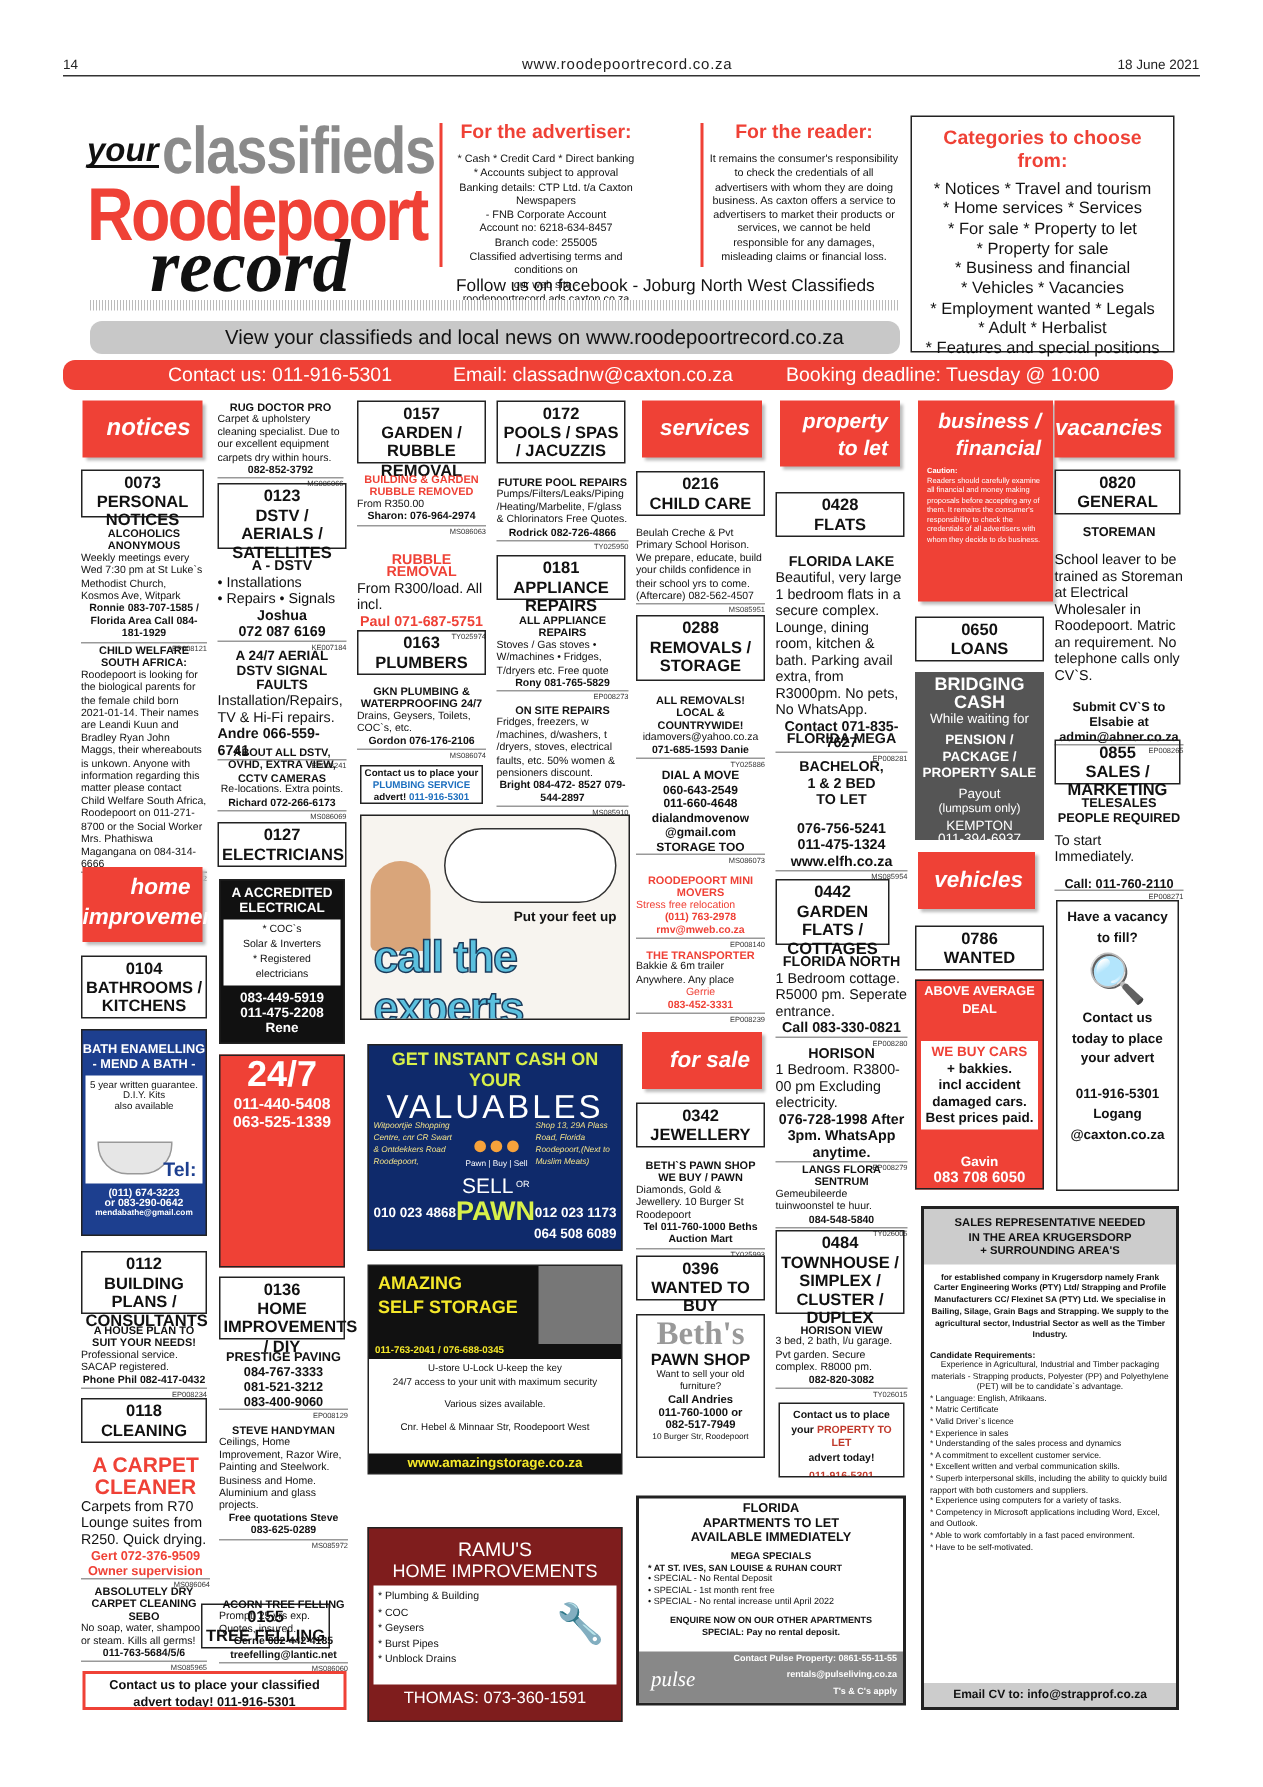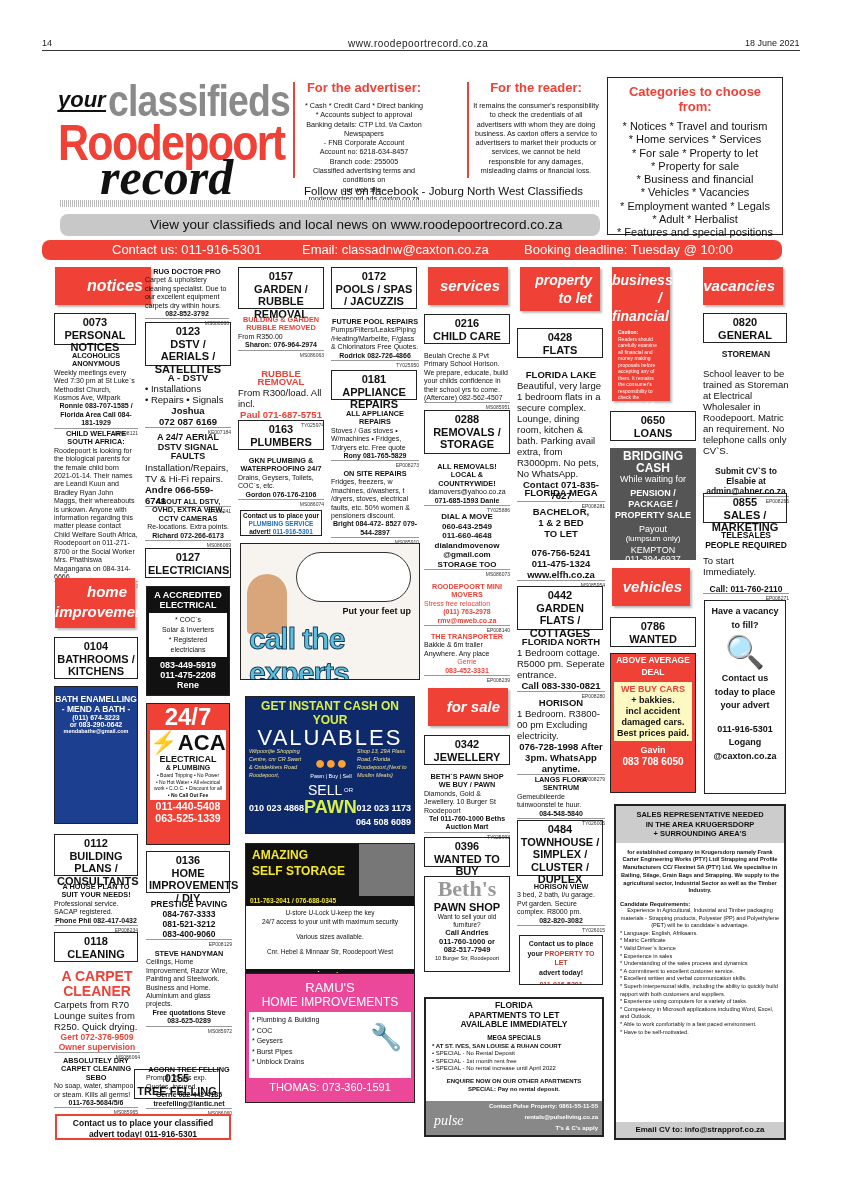--- a/index.html
+++ b/index.html
@@ -90,41 +90,48 @@
 </div>
 
 <div class="stripes" style="left:60px;top:200px;width:540px;"></div>
 <div class="greybar" style="left:60px;top:214px;width:540px;height:22px;">View your classifieds and local news on www.roodepoortrecord.co.za</div>
 <div class="redbar" style="left:42px;top:240px;width:740px;height:20px;">
   <span style="left:70px;">Contact us: 011-916-5301</span>
   <span style="left:260px;">Email: classadnw@caxton.co.za</span>
   <span style="left:482px;">Booking deadline: Tuesday @ 10:00</span>
 </div>
 
-<div class="sechead" style="left:55px;top:267px;width:96px;height:38px;font-size:16px;line-height:38px;">notices</div>
+<div class="sechead" style="left:55px;top:267px;width:80px;height:38px;font-size:16px;line-height:38px;">notices</div>
 <div class="cat" style="left:54px;top:313px;width:82px;height:32px;"><span class="n">0073</span><span>PERSONAL NOTICES</span></div>
 <div class="ad" style="left:54px;top:352px;width:84px;">
   <div class="h">ALCOHOLICS ANONYMOUS</div>
   <div>Weekly meetings every Wed 7:30 pm at St Luke`s Methodist Church, Kosmos Ave, Witpark</div>
   <div class="c b">Ronnie 083-707-1585 / Florida Area Call 084-181-1929</div>
   <div class="code">EP008121</div>
 </div>
 <div class="ad" style="left:54px;top:430px;width:84px;">
   <div class="h">CHILD WELFARE SOUTH AFRICA:</div>
   <div>Roodepoort is looking for the biological parents for the female child born 2021-01-14. Their names are Leandi Kuun and Bradley Ryan John Maggs, their whereabouts is unkown. Anyone with information regarding this matter please contact Child Welfare South Africa, Roodepoort on 011-271-8700 or the Social Worker Mrs. Phathiswa Magangana on 084-314-6666</div>
   <div class="code">EP008242</div>
 </div>
 <div class="sechead" style="left:55px;top:578px;width:80px;height:50px;font-size:15px;line-height:20px;padding-top:4px;">
     <div>home</div>
     <div>improvements</div>
   </div>
 <div class="cat" style="left:54px;top:637px;width:84px;height:42px;"><span class="n">0104</span><span>BATHROOMS / KITCHENS</span></div>
 <div class="box" style="left:54px;top:686px;width:84px;height:138px;background:#1d3f8f;color:#fff;text-align:center;">
   <div style="font-weight:bold;font-size:8.5px;margin-top:7px;">BATH ENAMELLING</div>
   <div style="font-weight:bold;font-size:8.5px;">- MEND A BATH -</div>
+  <div style="background:#fff;color:#111;margin:3px 2px;height:72px;font-size:6.5px;padding-top:3px;position:relative;">
+    <div>5 year written guarantee.</div>
+      <div>D.I.Y. Kits</div>
+      <div>also available</div>
+    <div style="position:absolute;left:8px;bottom:6px;width:50px;height:22px;border-radius:0 0 20px 20px;background:#e6e6e6;border:1px solid #999;"></div>
+    <div style="position:absolute;right:4px;bottom:2px;font-size:13px;font-weight:bold;color:#1d3f8f;">Tel:</div>
+  </div>
   <div style="font-weight:bold;font-size:7px;">(011) 674-3223</div>
   <div style="font-weight:bold;font-size:7px;">or 083-290-0642</div>
   <div style="font-weight:bold;font-size:5.5px;">mendabathe@gmail.com</div>
 </div>
 <div class="cat" style="left:54px;top:834px;width:84px;height:42px;"><span class="n">0112</span><span>BUILDING PLANS / CONSULTANTS</span></div>
 <div class="ad" style="left:54px;top:883px;width:84px;">
   <div class="h">A HOUSE PLAN TO SUIT YOUR NEEDS!</div>
   <div>Professional service. SACAP registered.</div>
   <div class="c b">Phone Phil 082-417-0432</div>
   <div class="code">EP008234</div>
@@ -179,29 +186,20 @@
       <div>Solar &amp; Inverters</div>
       <div>* Registered</div>
       <div>electricians</div>
   </div>
   <div style="font-weight:bold;font-size:9px;line-height:10px;">083-449-5919</div>
   <div style="font-weight:bold;font-size:9px;line-height:10px;">011-475-2208</div>
   <div style="font-weight:bold;font-size:9px;line-height:10px;">Rene</div>
 </div>
 <div class="box" style="left:146px;top:703px;width:84px;height:142px;background:#ef4136;color:#fff;text-align:center;">
   <div style="font-weight:bold;font-size:24px;line-height:26px;">24/7</div>
-  <div style="background:#fff;color:#111;margin:0 3px;padding:2px 0;">
-    <div style="font-weight:bold;font-size:22px;line-height:22px;"><span style="color:#f5c300;">⚡</span><span>ACA</span></div>
-    <div style="font-weight:bold;font-size:9px;line-height:10px;">ELECTRICAL</div>
-    <div style="font-weight:bold;font-size:7px;line-height:8px;">&amp; PLUMBING</div>
-    <div style="font-size:5px;line-height:6.5px;">• Board Tripping • No Power</div>
-    <div style="font-size:5px;line-height:6.5px;">• No Hot Water • All electrical</div>
-    <div style="font-size:5px;line-height:6.5px;">work • C.O.C. • Discount for all</div>
-    <div style="font-size:5px;line-height:6.5px;font-weight:bold;">• No Call Out Fee</div>
-  </div>
   <div style="font-weight:bold;font-size:10.5px;line-height:12px;">011-440-5408</div>
   <div style="font-weight:bold;font-size:10.5px;line-height:12px;">063-525-1339</div>
 </div>
 <div class="cat" style="left:146px;top:851px;width:84px;height:42px;"><span class="n">0136</span><span>HOME IMPROVEMENTS / DIY</span></div>
 <div class="ad" style="left:146px;top:899px;width:86px;">
   <div class="c b" style="font-size:8.5px;line-height:10px;">PRESTIGE PAVING</div>
   <div class="c b" style="font-size:8.5px;line-height:10px;">084-767-3333</div>
   <div class="c b" style="font-size:8.5px;line-height:10px;">081-521-3212</div>
   <div class="c b" style="font-size:8.5px;line-height:10px;">083-400-9060</div>
   <div class="code">EP008129</div>
@@ -278,21 +276,21 @@
     <div style="position:absolute;left:4px;bottom:2px;font-size:6.5px;font-weight:bold;color:#f5e82a;">011-763-2041 / 076-688-0345</div>
   </div>
   <div style="text-align:center;font-size:6.5px;line-height:9px;margin-top:2px;">
     <div>U-store U-Lock U-keep the key</div>
       <div>24/7 access to your unit with maximum security</div>
     <div style="margin-top:6px;">Various sizes available.</div>
     <div style="margin-top:6px;">Cnr. Hebel &amp; Minnaar Str, Roodepoort West</div>
   </div>
   <div style="position:absolute;left:0;bottom:0;width:100%;background:#111;color:#f5e82a;font-weight:bold;font-size:9px;text-align:center;line-height:13px;">www.amazingstorage.co.za</div>
 </div>
-<div class="box" style="left:245px;top:973px;width:170px;height:130px;background:#ec4899;color:#fff;">
+<div class="box" style="left:245px;top:1018px;width:170px;height:130px;background:#7f1d1d;color:#fff;">
   <div style="text-align:center;font-size:13px;line-height:15px;margin-top:6px;">RAMU'S</div>
   <div style="text-align:center;font-size:12px;line-height:14px;">HOME IMPROVEMENTS</div>
   <div style="background:#fff;color:#111;margin:3px 3px;height:66px;font-size:7px;line-height:10.5px;padding:3px;position:relative;">
     <div>* Plumbing &amp; Building</div>
       <div>* COC</div>
       <div>* Geysers</div>
       <div>* Burst Pipes</div>
       <div>* Unblock Drains</div>
     <div style="position:absolute;right:8px;top:20px;font-size:26px;color:#666;">🔧</div>
   </div>
@@ -390,21 +388,21 @@
 <div class="ad" style="left:517px;top:487px;width:88px;">
   <div class="c b big">FLORIDA MEGA</div>
   <div class="c b big" style="margin-top:8px;">BACHELOR,</div>
   <div class="c b big">1 &amp; 2 BED</div>
   <div class="c b big">TO LET</div>
   <div class="c b big" style="margin-top:8px;">076-756-5241</div>
   <div class="c b big">011-475-1324</div>
   <div class="c b big">www.elfh.co.za</div>
   <div class="code">MS085954</div>
 </div>
-<div class="cat" style="left:517px;top:586px;width:86px;height:44px;"><span class="n">0442</span><span>GARDEN FLATS / COTTAGES</span></div>
+<div class="cat" style="left:517px;top:586px;width:76px;height:44px;"><span class="n">0442</span><span>GARDEN FLATS / COTTAGES</span></div>
 <div class="ad" style="left:517px;top:636px;width:88px;">
   <div class="c b big">FLORIDA NORTH</div>
   <div class="big">1 Bedroom cottage. R5000 pm. Seperate entrance.</div>
   <div class="c b big">Call 083-330-0821</div>
   <div class="code">EP008280</div>
 </div>
 <div class="ad" style="left:517px;top:697px;width:88px;">
   <div class="c b big">HORISON</div>
   <div class="big">1 Bedroom. R3800-00 pm Excluding electricity.</div>
   <div class="c b big">076-728-1998 After 3pm. WhatsApp anytime.</div>
@@ -447,21 +445,21 @@
       <div>SPECIAL: Pay no rental deposit.</div>
   </div>
   <div style="position:absolute;left:0;bottom:0;width:100%;height:34px;background:#888;color:#fff;font-size:6px;font-weight:bold;">
     <div style="position:absolute;right:4px;top:2px;">Contact Pulse Property: 0861-55-11-55</div>
     <div style="position:absolute;right:4px;top:13px;">rentals@pulseliving.co.za</div>
     <div style="position:absolute;right:4px;top:24px;">T's &amp; C's apply</div>
     <div style="position:absolute;left:8px;top:12px;font-family:'Liberation Serif',serif;font-style:italic;font-size:14px;font-weight:normal;">pulse</div>
   </div>
 </div>
 
-<div class="sechead" style="left:612px;top:267px;width:58px;height:134px;font-size:14px;line-height:18px;padding-top:4px;">
+<div class="sechead" style="left:612px;top:267px;width:90px;height:134px;font-size:14px;line-height:18px;padding-top:4px;">
   <div>business /</div>
     <div>financial</div>
   <div style="text-align:left;font-style:normal;font-weight:normal;font-size:5px;line-height:6.5px;padding-left:6px;margin-top:4px;">
     <div style="font-weight:bold;">Caution:</div>
     <div>Readers should carefully examine all financial and money making proposals before accepting any of them. It remains the consumer's responsibility to check the credentials of all advertisers with whom they decide to do business.</div>
   </div>
 </div>
 <div class="cat" style="left:610px;top:411px;width:86px;height:30px;"><span class="n">0650</span><span>LOANS</span></div>
 <div class="box" style="left:610px;top:448px;width:86px;height:112px;background:#555;color:#fff;text-align:center;border:none;">
   <div style="font-weight:bold;font-size:12px;line-height:12px;margin-top:2px;">BRIDGING CASH</div>
@@ -471,21 +469,21 @@
   <div style="font-size:9px;line-height:10px;margin-top:3px;">Payout</div>
   <div style="font-size:8px;line-height:9px;">(lumpsum only)</div>
   <div style="font-size:9px;line-height:9px;margin-top:3px;">KEMPTON</div>
   <div style="font-size:9px;line-height:9px;">011-394-6937</div>
 
 </div>
 <div class="sechead" style="left:612px;top:568px;width:78px;height:38px;font-size:15px;line-height:38px;">vehicles</div>
 <div class="cat" style="left:610px;top:617px;width:86px;height:30px;"><span class="n">0786</span><span>WANTED</span></div>
 <div class="box" style="left:610px;top:653px;width:86px;height:140px;background:#ef4136;text-align:center;">
   <div style="color:#fff;font-weight:bold;font-size:8.5px;line-height:12px;">ABOVE AVERAGE DEAL</div>
-  <div style="background:#fef9c3;margin:4px 3px;padding:2px 0;font-weight:bold;font-size:9px;line-height:11px;">
+  <div style="background:#ffffff;margin:16px 3px;padding:2px 0;font-weight:bold;font-size:9px;line-height:11px;">
     <div style="color:#ef4136;">WE BUY CARS</div>
     <div>+ bakkies.</div>
       <div>incl accident</div>
       <div>damaged cars.</div>
       <div>Best prices paid.</div>
   </div>
   <div style="color:#fff;font-weight:bold;font-size:9px;line-height:11px;margin-top:3px;">Gavin</div>
   <div style="color:#fff;font-weight:bold;font-size:10px;line-height:12px;">083 708 6050</div>
 </div>
 

